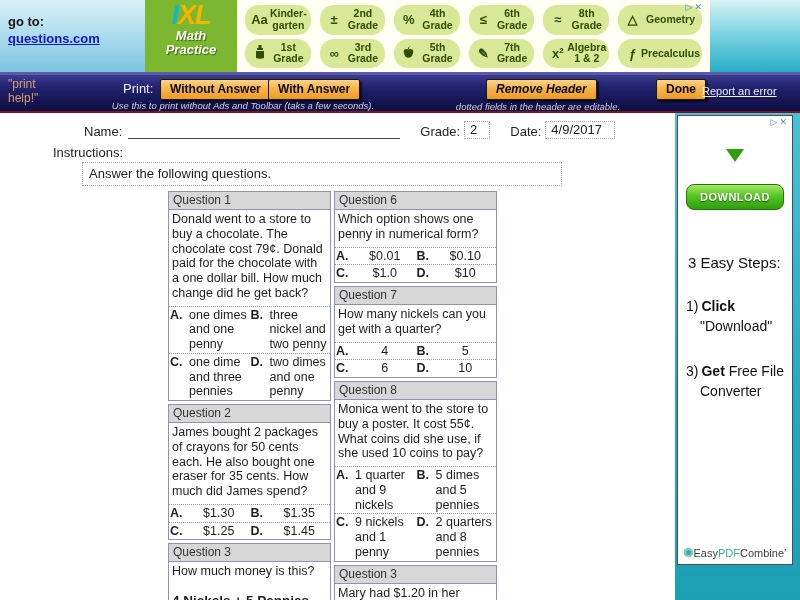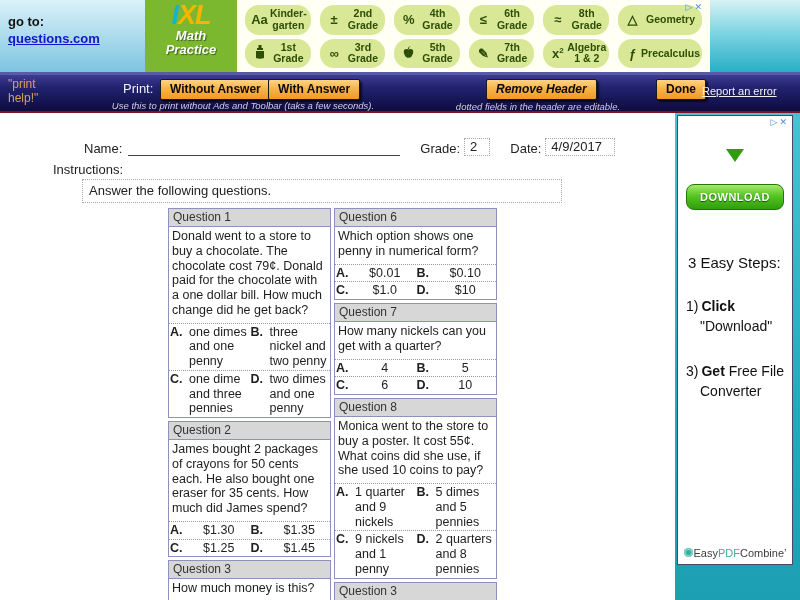--- a/index.html
+++ b/index.html
@@ -33,21 +33,21 @@
   .btn-with { left:268px; }
   .btn-remove { left:486px; font-style:italic; }
   .btn-done { left:656px; }
   .toolbar-note { position:absolute; font-size:9.5px; font-style:italic; color:#ccccdf; }
   .note-print { left:108px; top:25px; width:270px; text-align:center; }
   .note-header { left:448px; top:26px; width:180px; text-align:center; }
   .report-link { position:absolute; left:702px; top:10px; font-size:11px; color:#f0f0f8; text-decoration:underline; cursor:pointer; }
 
   
   #main { display:flex; height:487px; }
-  #worksheet { flex:1; background:#fff; position:relative; padding-top:25px; }
+  #worksheet { flex:1; background:#fff; position:relative; padding-top:8px; }
   .name-row { margin-left:84px; display:flex; align-items:flex-end; font-size:13px; color:#222; }
   .name-line { display:inline-block; width:272px; border-bottom:1px solid #444; margin-left:6px; height:14px; }
   .grade-date-label { margin-left:20px; }
   .dotted-field { border:1px dotted #a8a8a8; padding:0 12px 1px 5px; margin-left:4px; font-size:13px; color:#222; }
   .instr-label { margin:6px 0 2px 53px; font-size:13px; color:#222; }
   .instr-box { margin-left:82px; width:480px; border:1px dotted #a8a8a8; padding:3px 6px 4px 6px; font-size:13px; color:#222; }
 
   #questions { display:flex; gap:3px; margin:5px 0 0 168px; align-items:flex-start; }
   .qcol { width:163px; display:flex; flex-direction:column; gap:3px; }
   .qbox { border:1px solid #8f8fc0; background:#fff; width:163px; }

